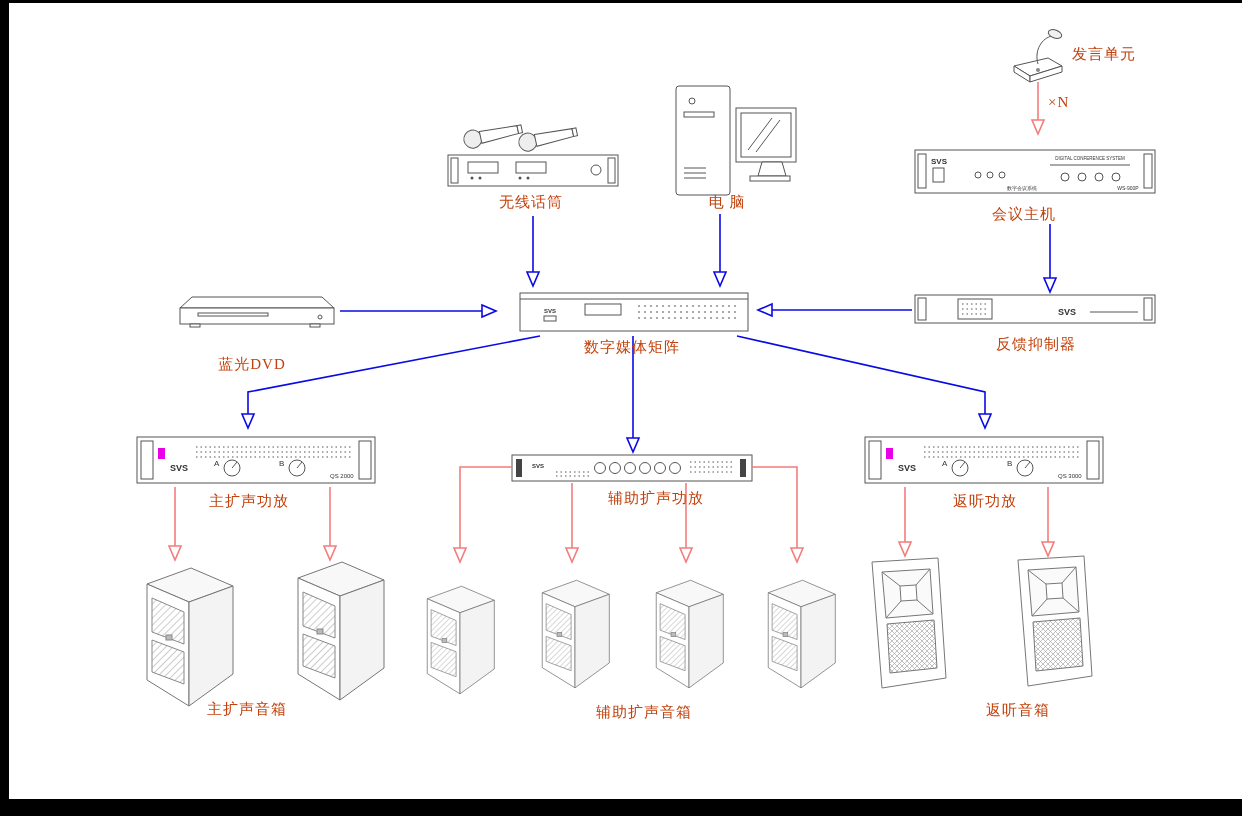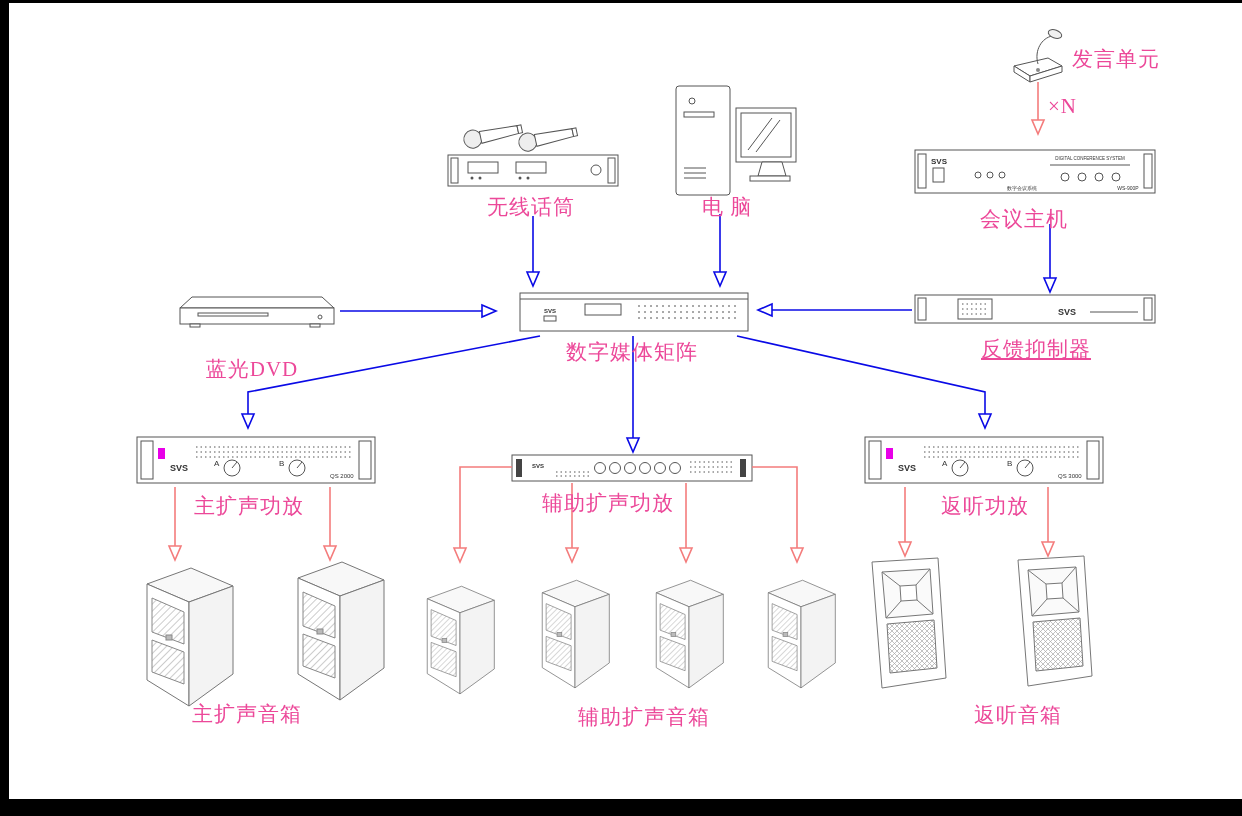--- a/index.html
+++ b/index.html
@@ -1,19 +1,19 @@
 <!DOCTYPE html>
 <html><head>
 <meta charset="utf-8">
 <style>
   html,body{margin:0;padding:0;background:#fff;}
   .stage{position:relative;width:1242px;height:816px;background:#ffffff;overflow:hidden;
          font-family:"Liberation Serif", serif;}
   .border{position:absolute;background:#000;}
-  .lbl{position:absolute;font-size:21px;color:#ec4899;white-space:nowrap;letter-spacing:1px;
+  .lbl{position:absolute;font-size:15px;color:#c2410c;white-space:nowrap;letter-spacing:1px;
        transform:translateX(-50%);}
   .lbl.left{transform:none;letter-spacing:1px;}
   svg{position:absolute;left:0;top:0;}
   svg text{font-family:"Liberation Sans", sans-serif;}
 </style>
 </head>
 <body>
 
 <div class="stage">
 
@@ -312,20 +312,20 @@
     </g>
   </svg>
 
   <div class="lbl left" style="left:1072px;top:45px;">发言单元</div>
   <div class="lbl left" style="left:1048px;top:94px;">×N</div>
   <div class="lbl" style="left:988px;top:205px;margin-left:36px;">会议主机</div>
   <div class="lbl" style="left:531px;top:193px;">无线话筒</div>
   <div class="lbl" style="left:712px;top:193px;margin-left:15px;">电  脑</div>
   <div class="lbl" style="left:252px;top:347px;margin-top:8px;">蓝光DVD</div>
   <div class="lbl" style="left:632px;top:338px;">数字媒体矩阵</div>
-  <div class="lbl" style="left:1036px;top:335px;text-decoration:underline;">反馈抑制器</div>
+  <div class="lbl" style="left:1036px;top:335px;">反馈抑制器</div>
   <div class="lbl" style="left:249px;top:492px;">主扩声功放</div>
-  <div class="lbl" style="left:608px;top:489px;">辅助扩声功放</div>
+  <div class="lbl" style="left:656px;top:489px;">辅助扩声功放</div>
   <div class="lbl" style="left:985px;top:492px;text-align:center;">返听功放</div>
   <div class="lbl" style="left:247px;top:700px;">主扩声音箱</div>
   <div class="lbl" style="left:628px;top:703px;margin-left:16px;">辅助扩声音箱</div>
   <div class="lbl" style="left:1018px;top:701px;">返听音箱</div>
 </div>
 
 </body></html>

